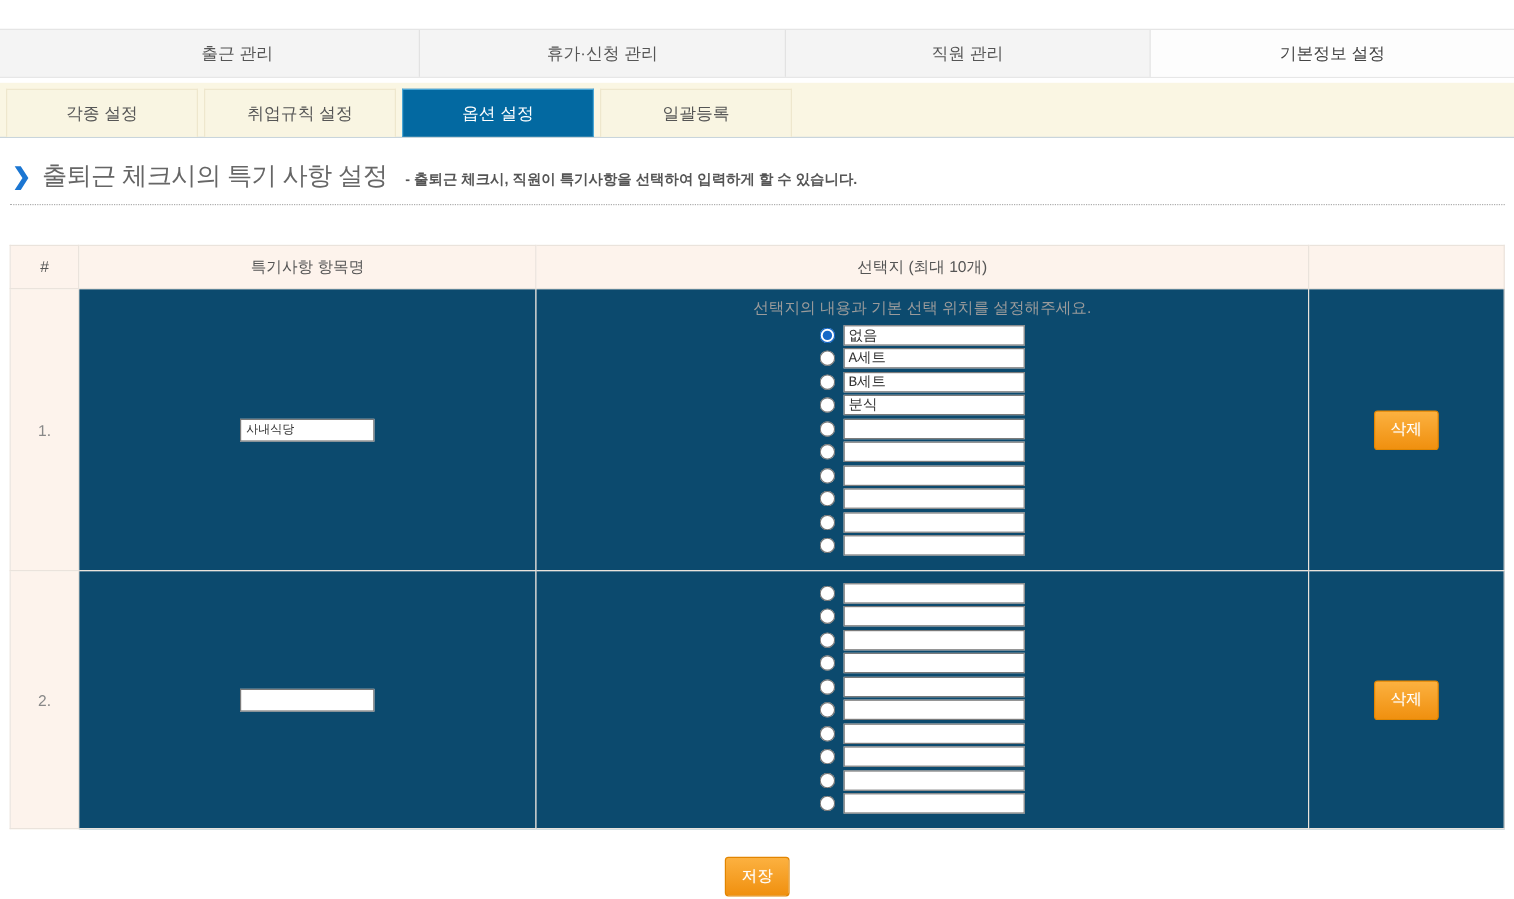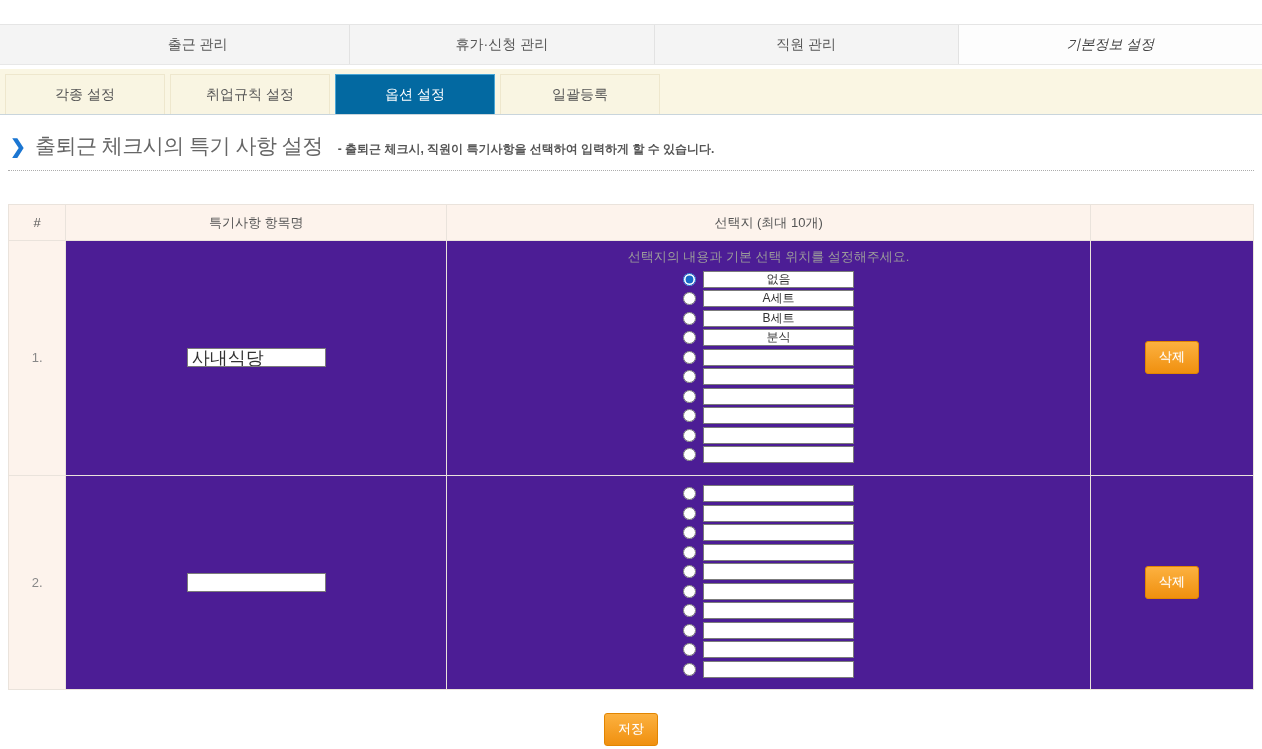--- a/index.html
+++ b/index.html
@@ -13,21 +13,21 @@
   
   .topnav {
     margin-top:24px; height:41px; display:flex;
     background:#f4f4f4;
     border-top:1px solid #e5e5e5; border-bottom:1px solid #e7e7e7;padding-left:46px;
   }
   .topnav .tab {
     flex:1 1 0; display:flex; align-items:center; justify-content:center;
     font-size:14px; color:#555; border-right:1px solid #e2e2e2; cursor:pointer;
   }
-  .topnav .tab:last-child { border-right:none;font-style:italic; }
+  .topnav .tab:last-child { border-right:none; }
   .topnav .tab.active { background:#fdfdfd; color:#444; }
 
   
   .subnav {
     margin-top:4px; height:46px; background:#faf6e3;
     display:flex; align-items:flex-end; padding-left:5px;
     border-bottom:1px solid #c9d5dc;
   }
   .subnav .tab {
     width:160px; height:40px; margin-right:5px;
@@ -50,39 +50,39 @@
   
   .content { padding:0 8px; }
   table.settings {
     width:100%; border-collapse:collapse; table-layout:fixed; margin-top:33px;
   }
   .settings th, .settings td { border:1px solid #eae3dc; }
   .settings th {
     background:#fdf3ec; height:36px; font-weight:normal;
     font-size:13px; color:#555;
   }
-  .settings td { background:#4c1d95; vertical-align:middle; }
+  .settings td { background:#0c4a6e; vertical-align:middle; }
   td.num { background:#fdf3ec; text-align:center; font-size:13px; color:#888; }
   td.namecell { text-align:center; }
   td.choices { text-align:center; padding:7px 0 9px 0; }
   td.actions { text-align:center; }
 
   .hint { font-size:13px; color:#9b9b9b; margin-bottom:2px; }
   .opt-list { display:inline-block; text-align:left; }
   .opt-line { display:flex; align-items:center; margin:2.5px 0; height:17px; }
   .opt-line input[type="radio"] {
     width:13px; height:13px; margin:0 7px 0 0; accent-color:#1668c7; cursor:pointer;
   }
   .opt-input {
     width:151px; height:17px; border:1px solid #7b7b7b; border-radius:0;
-    font-size:12px; padding:0 3px; font-family:Liberation Sans, sans-serif; color:#333; background:#fff;text-align:center;
+    font-size:12px; padding:0 3px; font-family:Liberation Mono, monospace; color:#333; background:#fff;
   }
   .name-input {
-    width:139px; height:19px; border:1px solid #7b7b7b; border-radius:0;
-    font-size:18px; padding:0 4px; font-family:inherit; color:#333; background:#fff;
+    width:112px; height:19px; border:1px solid #7b7b7b; border-radius:0;
+    font-size:10px; padding:0 4px; font-family:inherit; color:#333; background:#fff;
   }
 
   .btn-orange {
     display:inline-block; background:linear-gradient(#fcb140, #f0900f);
     border:1px solid #e28500; border-radius:3px;
     color:#fff; font-size:13px; padding:6px 13px 7px 13px;
     font-family:inherit; cursor:pointer; text-shadow:0 0 1px rgba(255,255,255,.4);
   }
 
   .save-row { text-align:center; margin-top:23px; }

